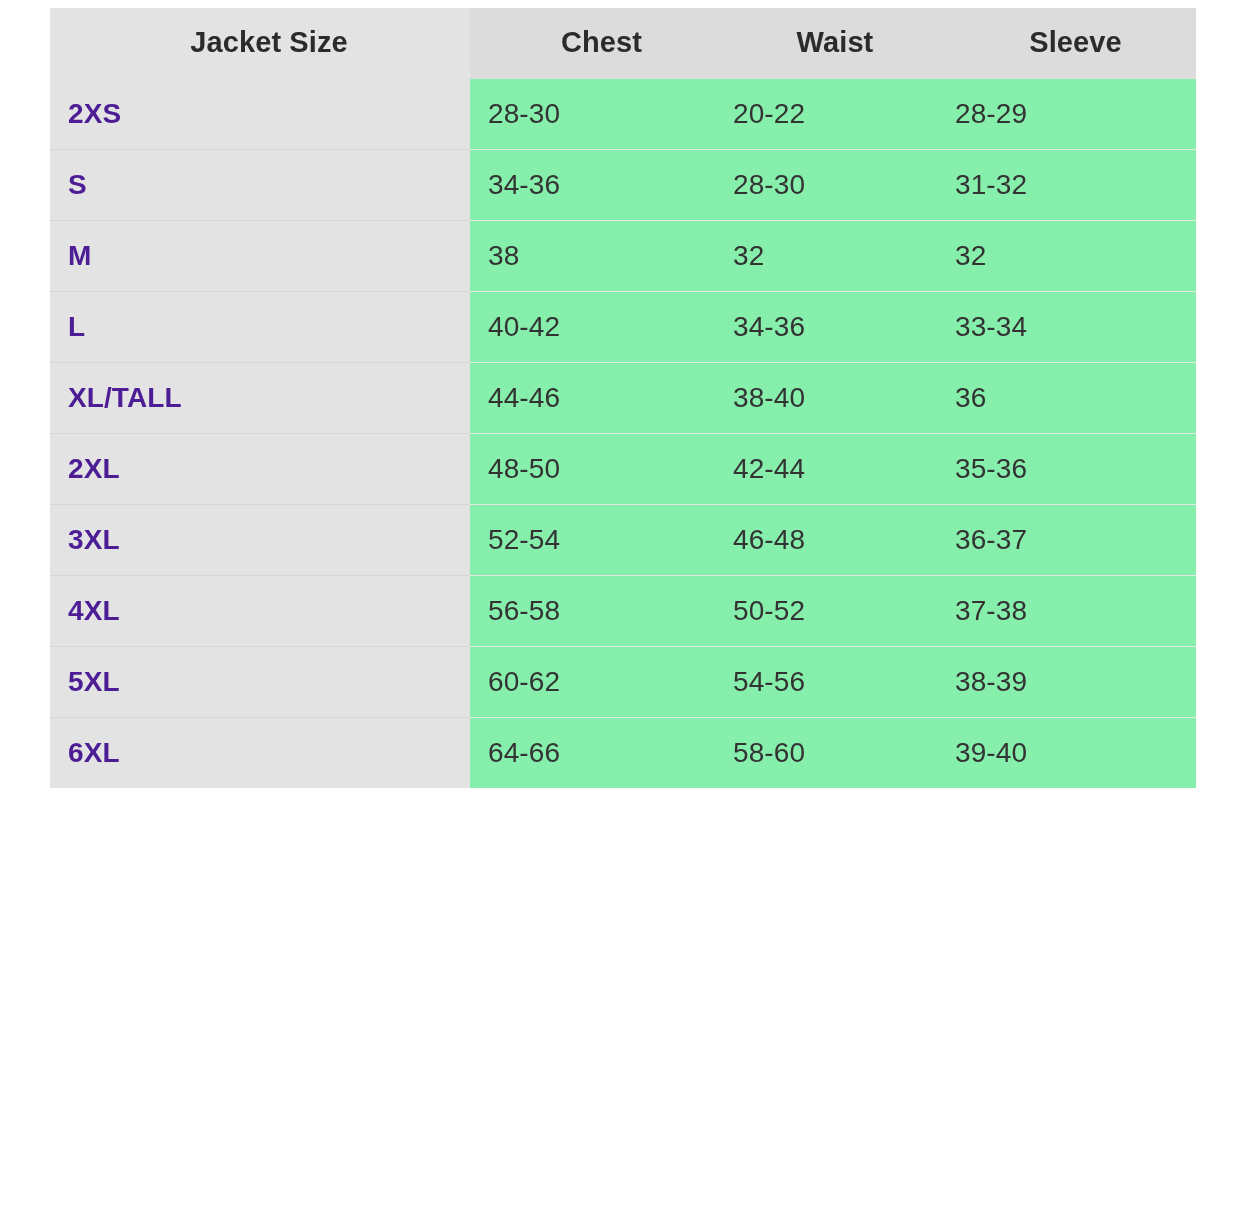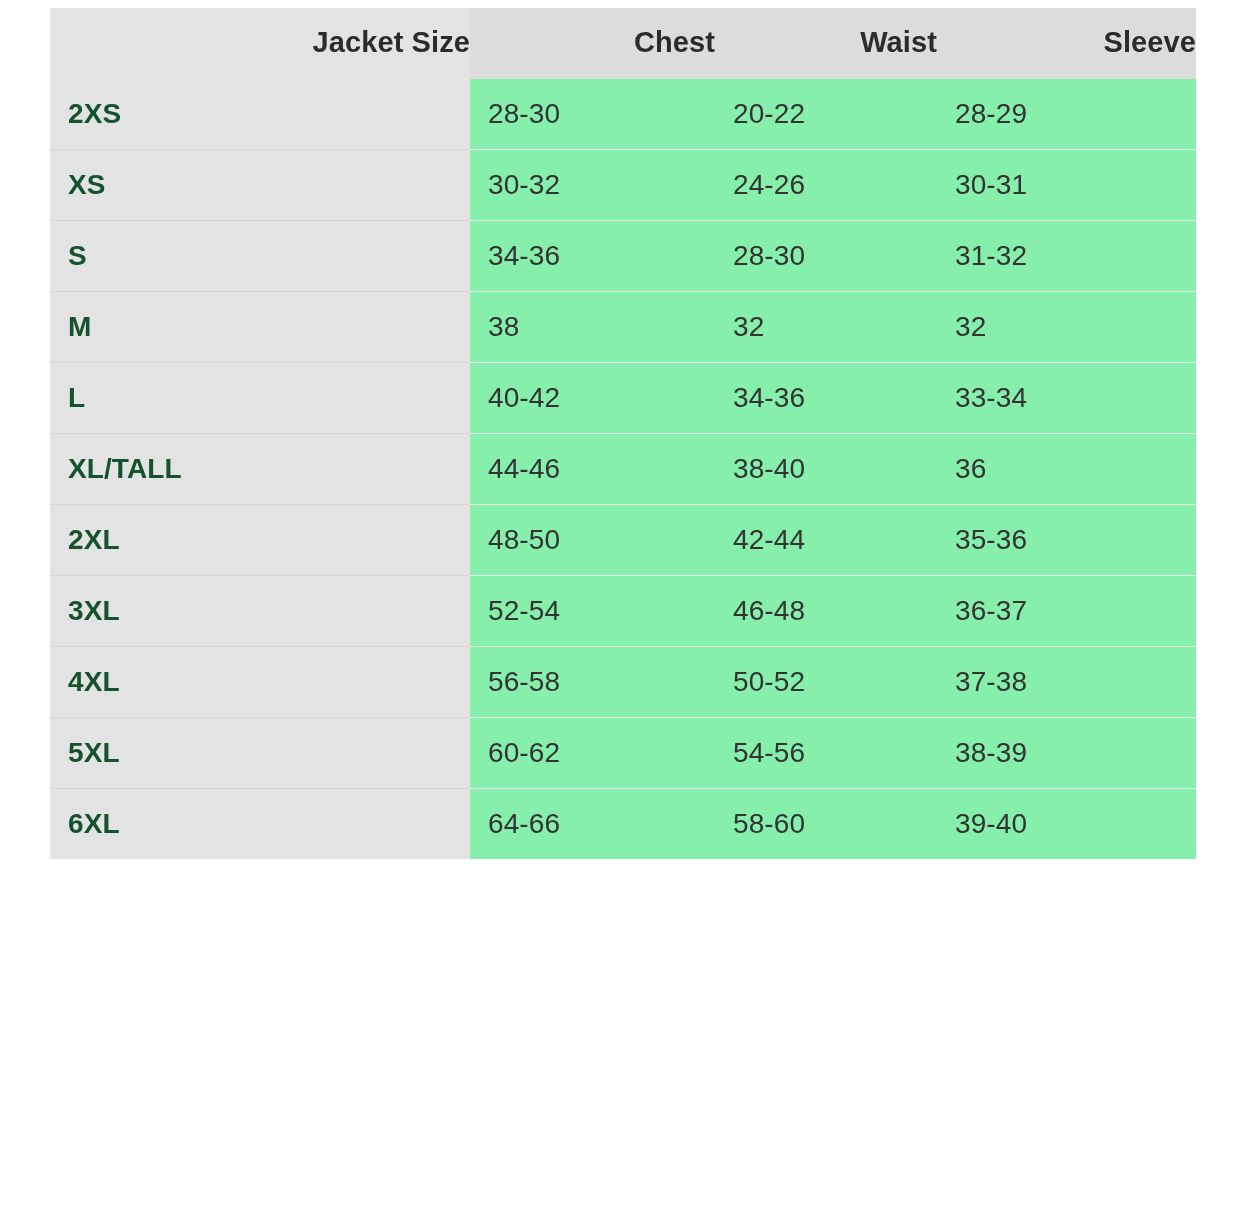--- a/index.html
+++ b/index.html
@@ -28,21 +28,21 @@
   }
   table.size-table col.c-size { width: 420px; }
   table.size-table col.c-chest { width: 245px; }
   table.size-table col.c-waist { width: 222px; }
   table.size-table col.c-sleeve { width: 259px; }
 
   thead th {
     background: #dcdcdc;
     font-size: 29px;
     font-weight: bold;
-    text-align: right;
+    text-align: center;
     color: #2b2b2b;
     padding: 18px 0 20px 18px;
     border: none;
     letter-spacing: 0.1px;
   }
   thead th.col-size {
     background: #e3e3e3;
   }
 
   tbody td {
@@ -50,21 +50,21 @@
     padding: 19px 0 19px 18px;
     border-bottom: 1px solid #e6e6e6;
     color: #333333;
     vertical-align: middle;
     background: #86efac;
     letter-spacing: 0.1px;
   }
   tbody td.col-size {
     background: #e3e3e3;
     font-weight: bold;
-    color: #14532d;
+    color: #4c1d95;
     border-bottom: 1px solid #d5d5d5;
   }
   tbody tr:last-child td {
     border-bottom: none;
   }
 </style>
 </head>
 <body>
 
 <div class="sheet">
@@ -82,26 +82,20 @@
         <th>Waist</th>
         <th>Sleeve</th>
       </tr>
     </thead>
     <tbody id="table-body">
         <tr>
           <td class="col-size">2XS</td>
           <td>28-30</td>
           <td>20-22</td>
           <td>28-29</td>
-        </tr>
-        <tr>
-          <td class="col-size">XS</td>
-          <td>30-32</td>
-          <td>24-26</td>
-          <td>30-31</td>
         </tr>
         <tr>
           <td class="col-size">S</td>
           <td>34-36</td>
           <td>28-30</td>
           <td>31-32</td>
         </tr>
         <tr>
           <td class="col-size">M</td>
           <td>38</td>

